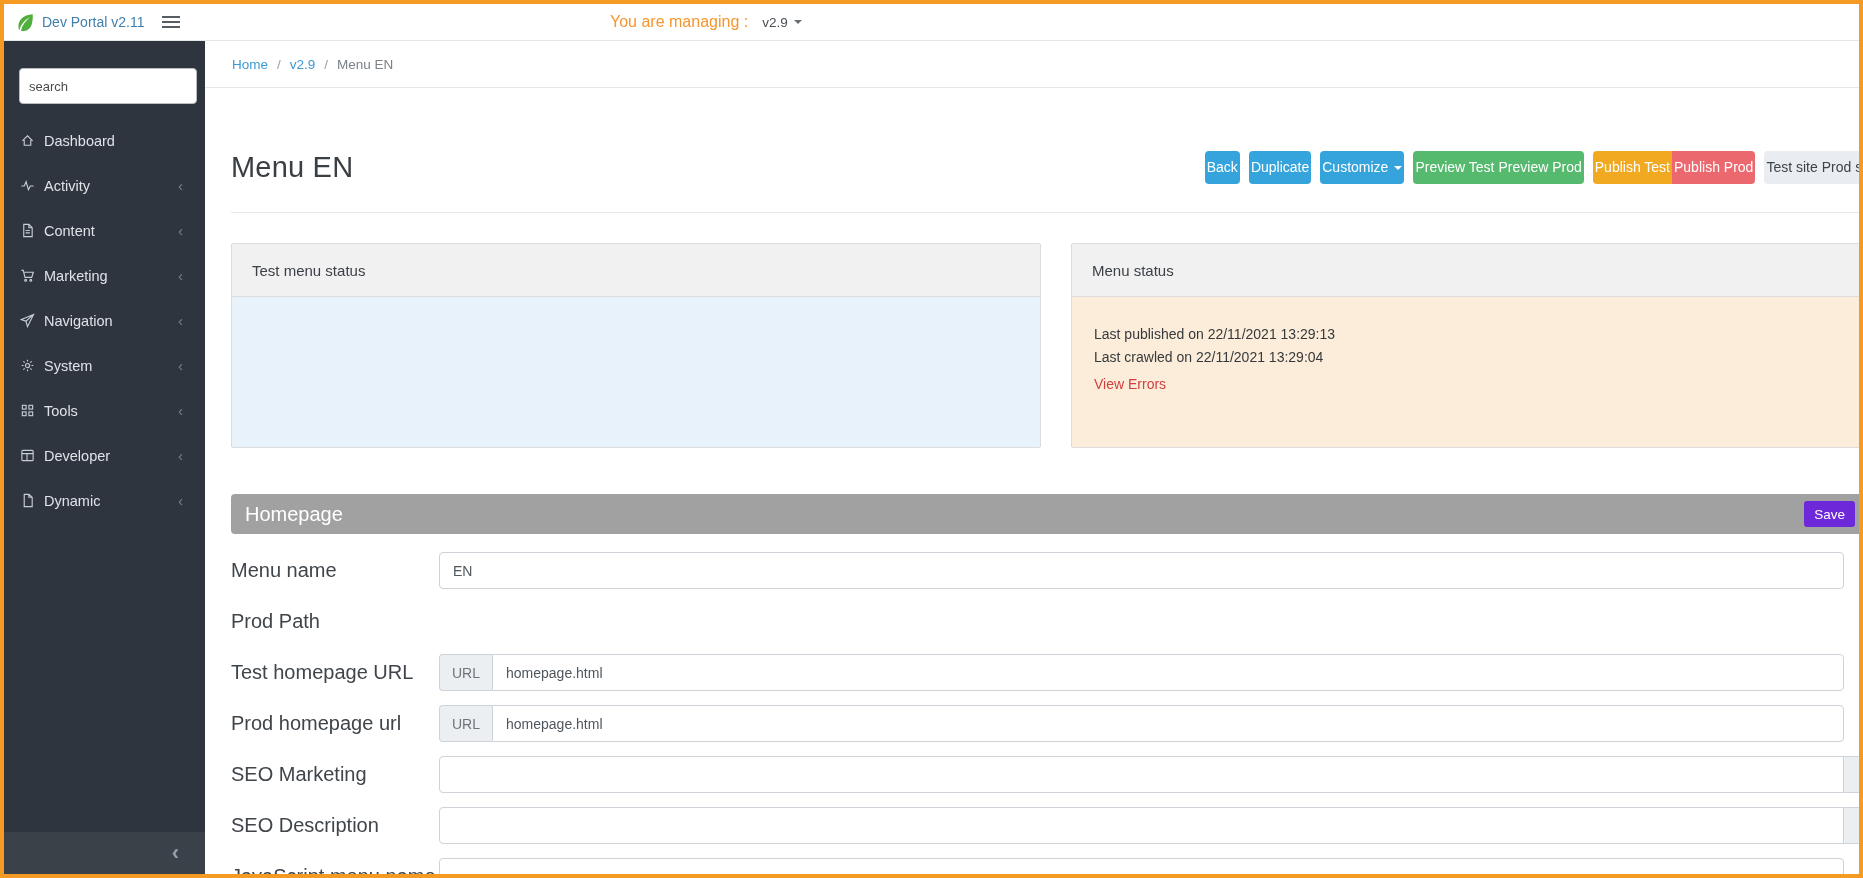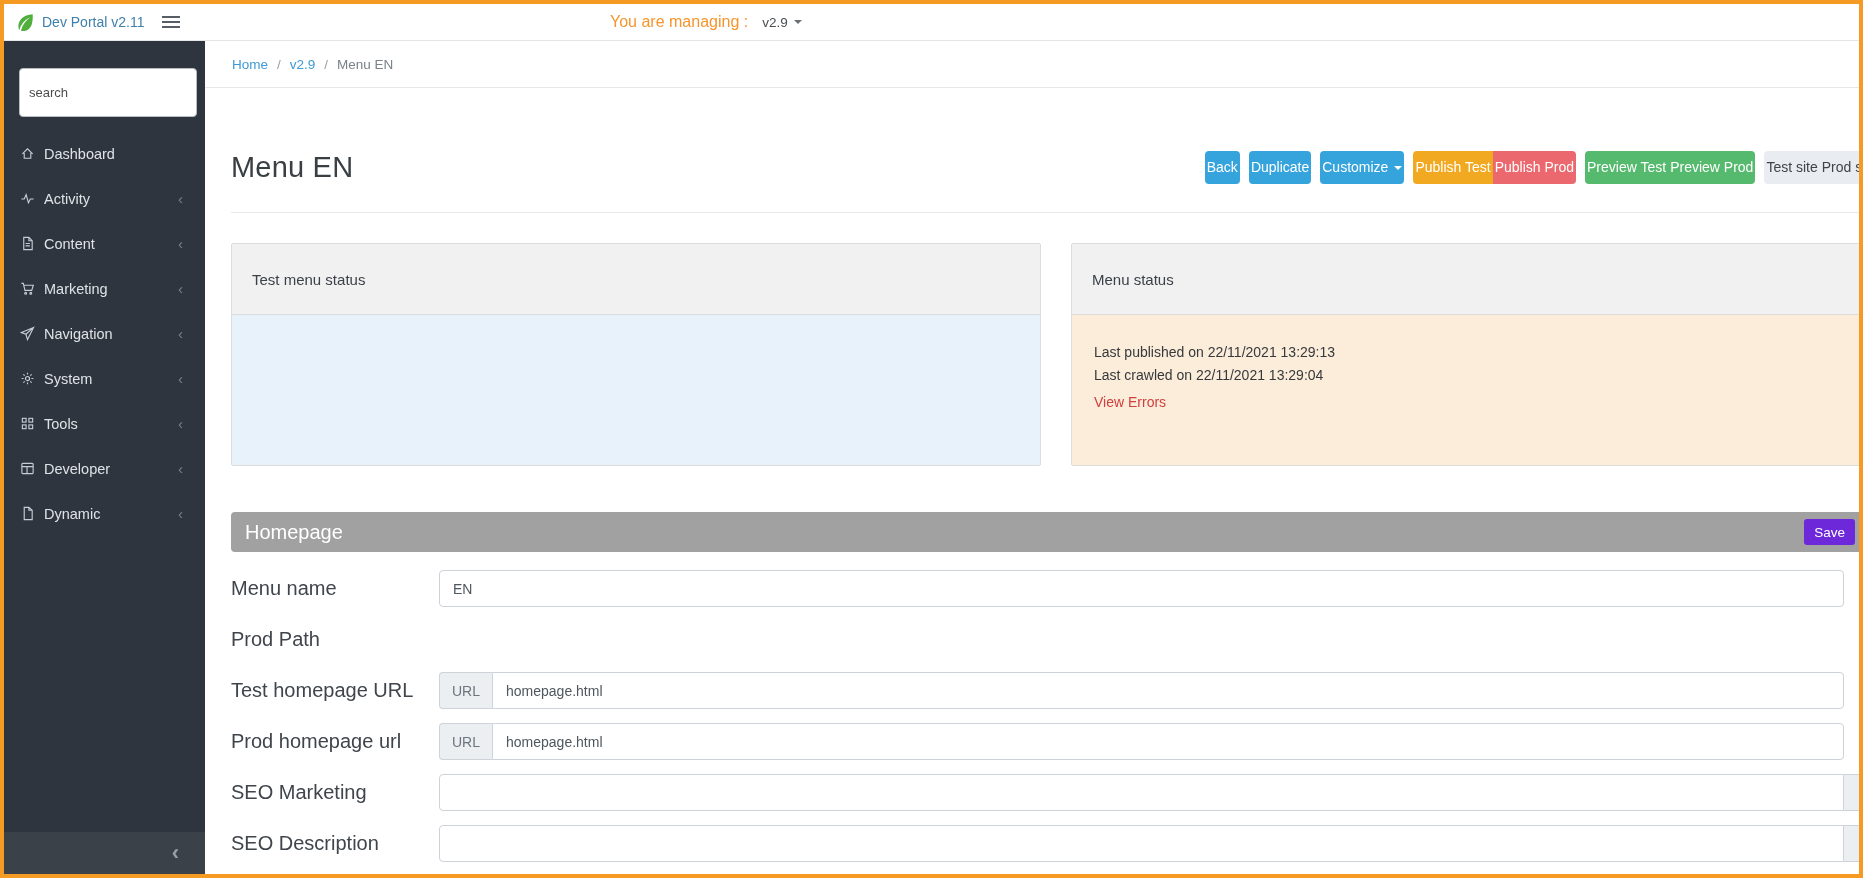--- a/index.html
+++ b/index.html
@@ -35,21 +35,21 @@
   .body-row { flex:1; display:flex; overflow:hidden; }
 
   
   .sidebar {
     width:201px; flex:0 0 201px;
     background:#2F353E;
     display:flex; flex-direction:column;
   }
   .search-wrap { padding:27px 8px 0 15px; }
   .search-input {
-    width:100%; height:49px; border:1px solid #B8BDC2; border-radius:4px;
+    width:100%; height:36px; border:1px solid #B8BDC2; border-radius:4px;
     padding:0 9px; font-size:13px; color:#333; outline:none;
     font-family:"Liberation Sans", sans-serif;
   }
   .search-input::placeholder { color:#4C4C4C; opacity:1; }
   .nav { margin-top:14px; }
   .nav-item {
     height:45px; display:flex; align-items:center;
     padding:0 20px 0 16px; cursor:pointer; position:relative;
     color:#DFE3E8; font-size:14.5px;
   }
@@ -94,21 +94,21 @@
   .btn .caret-w { width:0;height:0;border-left:4px solid transparent;border-right:4px solid transparent;border-top:4px solid #fff;display:inline-block;margin-left:6px;vertical-align:middle; }
 
   .head-rule { border:none; border-top:1px solid #E8E8E8; margin-right:-20px; }
 
   
   .panels { display:flex; margin-top:30px; margin-right:-20px; }
   .panel { border:1px solid #DCDCDC; border-radius:2px; display:flex; flex-direction:column; }
   .panel-test { width:810px; flex:0 0 810px; }
   .panel-menu { flex:1; margin-left:30px; }
   .panel-head {
-    height:71px; background:#F1F1F1; border-bottom:1px solid #DCDCDC;
+    height:53px; background:#F1F1F1; border-bottom:1px solid #DCDCDC;
     display:flex; align-items:center; padding:0 20px;
     font-size:15px; color:#3C4147;
   }
   .panel-body { height:150px; }
   .panel-body.info { background:#E8F2FB; }
   .panel-body.warn { background:#FCEDDA; padding:26px 22px 0 22px; font-size:14px; color:#36393C; line-height:23px; }
   .view-errors { color:#D0403F; cursor:pointer; text-decoration:none; display:inline-block; margin-top:4px; }
 
   
   .section-bar {
@@ -297,26 +297,26 @@
 
         <div class="page-head">
           <div class="page-title">Menu EN</div>
           <div class="toolbar">
             <button class="btn btn-blue">Back</button>
             <button class="btn btn-blue">Duplicate</button>
             <button class="btn btn-blue">
               <span>Customize</span><span class="caret-w"></span>
             </button>
             <div class="btn-group">
+              <button class="btn btn-green">Preview Test</button>
+              <button class="btn btn-green">Preview Prod</button>
+            </div>
+            <div class="btn-group">
               <button class="btn btn-yellow">Publish Test</button>
               <button class="btn btn-red">Publish Prod</button>
-            </div>
-            <div class="btn-group">
-              <button class="btn btn-green">Preview Test</button>
-              <button class="btn btn-green">Preview Prod</button>
             </div>
             <div class="btn-group">
               <button class="btn btn-light">Test site</button>
               <button class="btn btn-light">Prod site</button>
             </div>
           </div>
         </div>
 
         <hr class="head-rule">
 

